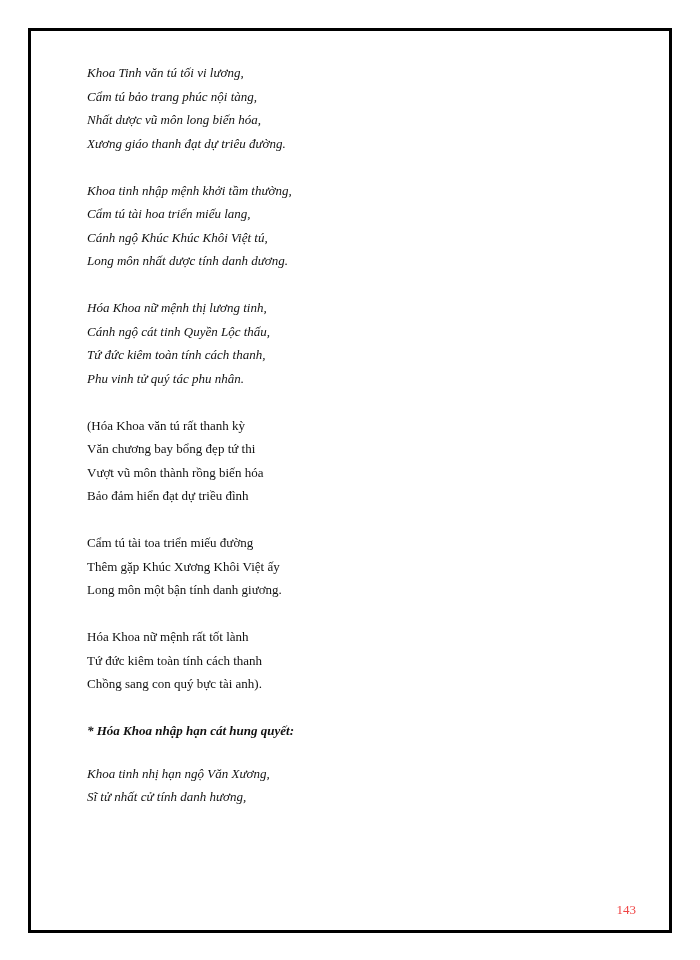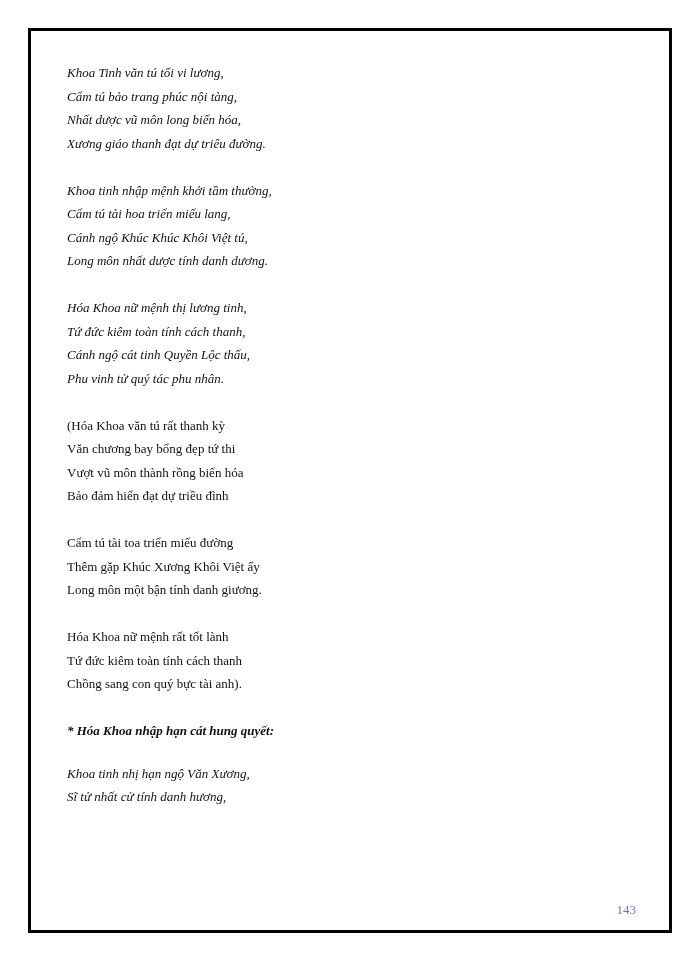--- a/index.html
+++ b/index.html
@@ -7,36 +7,36 @@
   .page-frame {
     position: absolute;
     left: 28px; top: 28px;
     width: 638px; height: 899px;
     border: 3px solid #000;
     box-sizing: content-box;
     background: #fff;
   }
   .content {
     position: absolute;
-    left: 36px; top: 30px;
+    left: 56px; top: 30px;
     width: 560px;
     font-family: "Liberation Serif", "DejaVu Serif", serif;
     font-size: 13px;
     color: #111;
   }
   .stanza { margin: 0 0 23.5px 0; }
   .line { height: 23.5px; line-height: 23.5px; white-space: nowrap; }
   .italic { font-style: italic; }
   .heading { font-weight: bold; font-style: italic; height: 23.5px; line-height: 23.5px; margin-bottom: 19px; }
   .page-number {
     position: absolute;
     right: 33px; bottom: 12px;
     font-family: "Liberation Serif", "DejaVu Serif", serif;
     font-size: 13px;
-    color: #8b5cf6;
+    color: #ef4444;
   }
 </style>
 </head>
 <body>
 
 <div class="page-frame">
   <div class="content">
 
     <div class="stanza italic">
       <div class="line">Khoa Tinh văn tú tối vi lương,</div>
@@ -47,22 +47,22 @@
 
     <div class="stanza italic">
       <div class="line">Khoa tinh nhập mệnh khởi tầm thường,</div>
       <div class="line">Cẩm tú tài hoa triển miếu lang,</div>
       <div class="line">Cánh ngộ Khúc Khúc Khôi Việt tú,</div>
       <div class="line">Long môn nhất dược tính danh dương.</div>
     </div>
 
     <div class="stanza italic">
       <div class="line">Hóa Khoa nữ mệnh thị lương tinh,</div>
+      <div class="line">Cánh ngộ cát tinh Quyền Lộc thấu,</div>
       <div class="line">Tứ đức kiêm toàn tính cách thanh,</div>
-      <div class="line">Cánh ngộ cát tinh Quyền Lộc thấu,</div>
       <div class="line">Phu vinh tử quý tác phu nhân.</div>
     </div>
 
     <div class="stanza">
       <div class="line">(Hóa Khoa văn tú rất thanh kỳ</div>
       <div class="line">Văn chương bay bổng đẹp tứ thi</div>
       <div class="line">Vượt vũ môn thành rồng biến hóa</div>
       <div class="line">Bảo đảm hiển đạt dự triều đình</div>
     </div>
 

